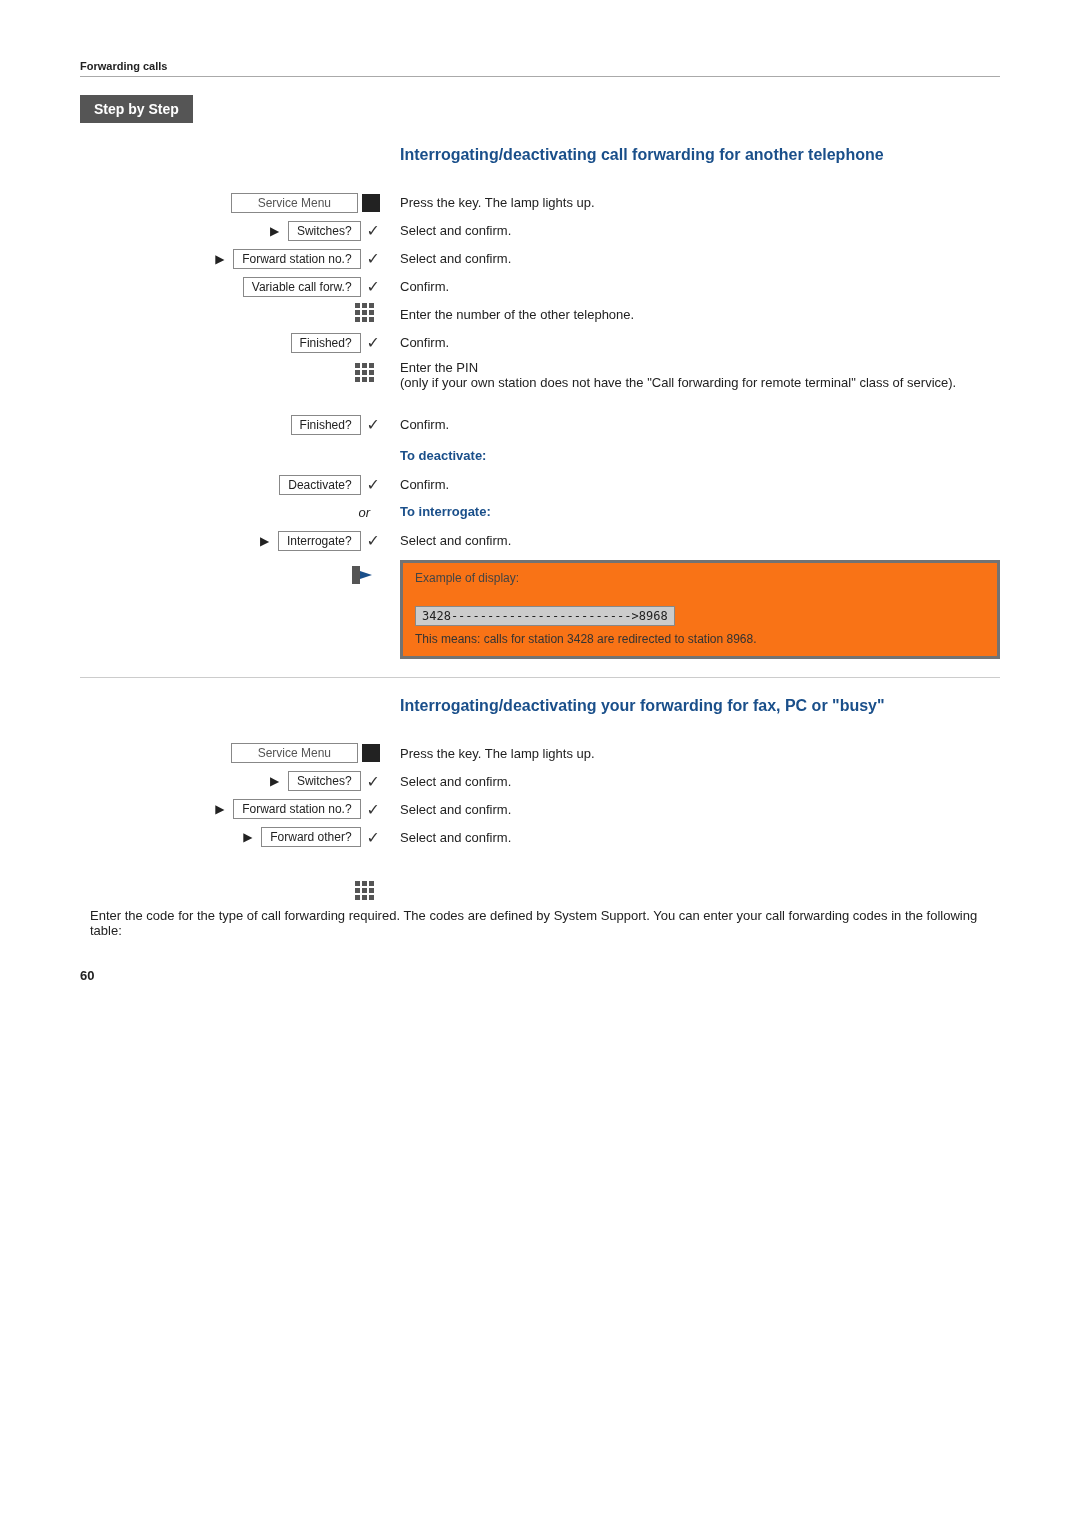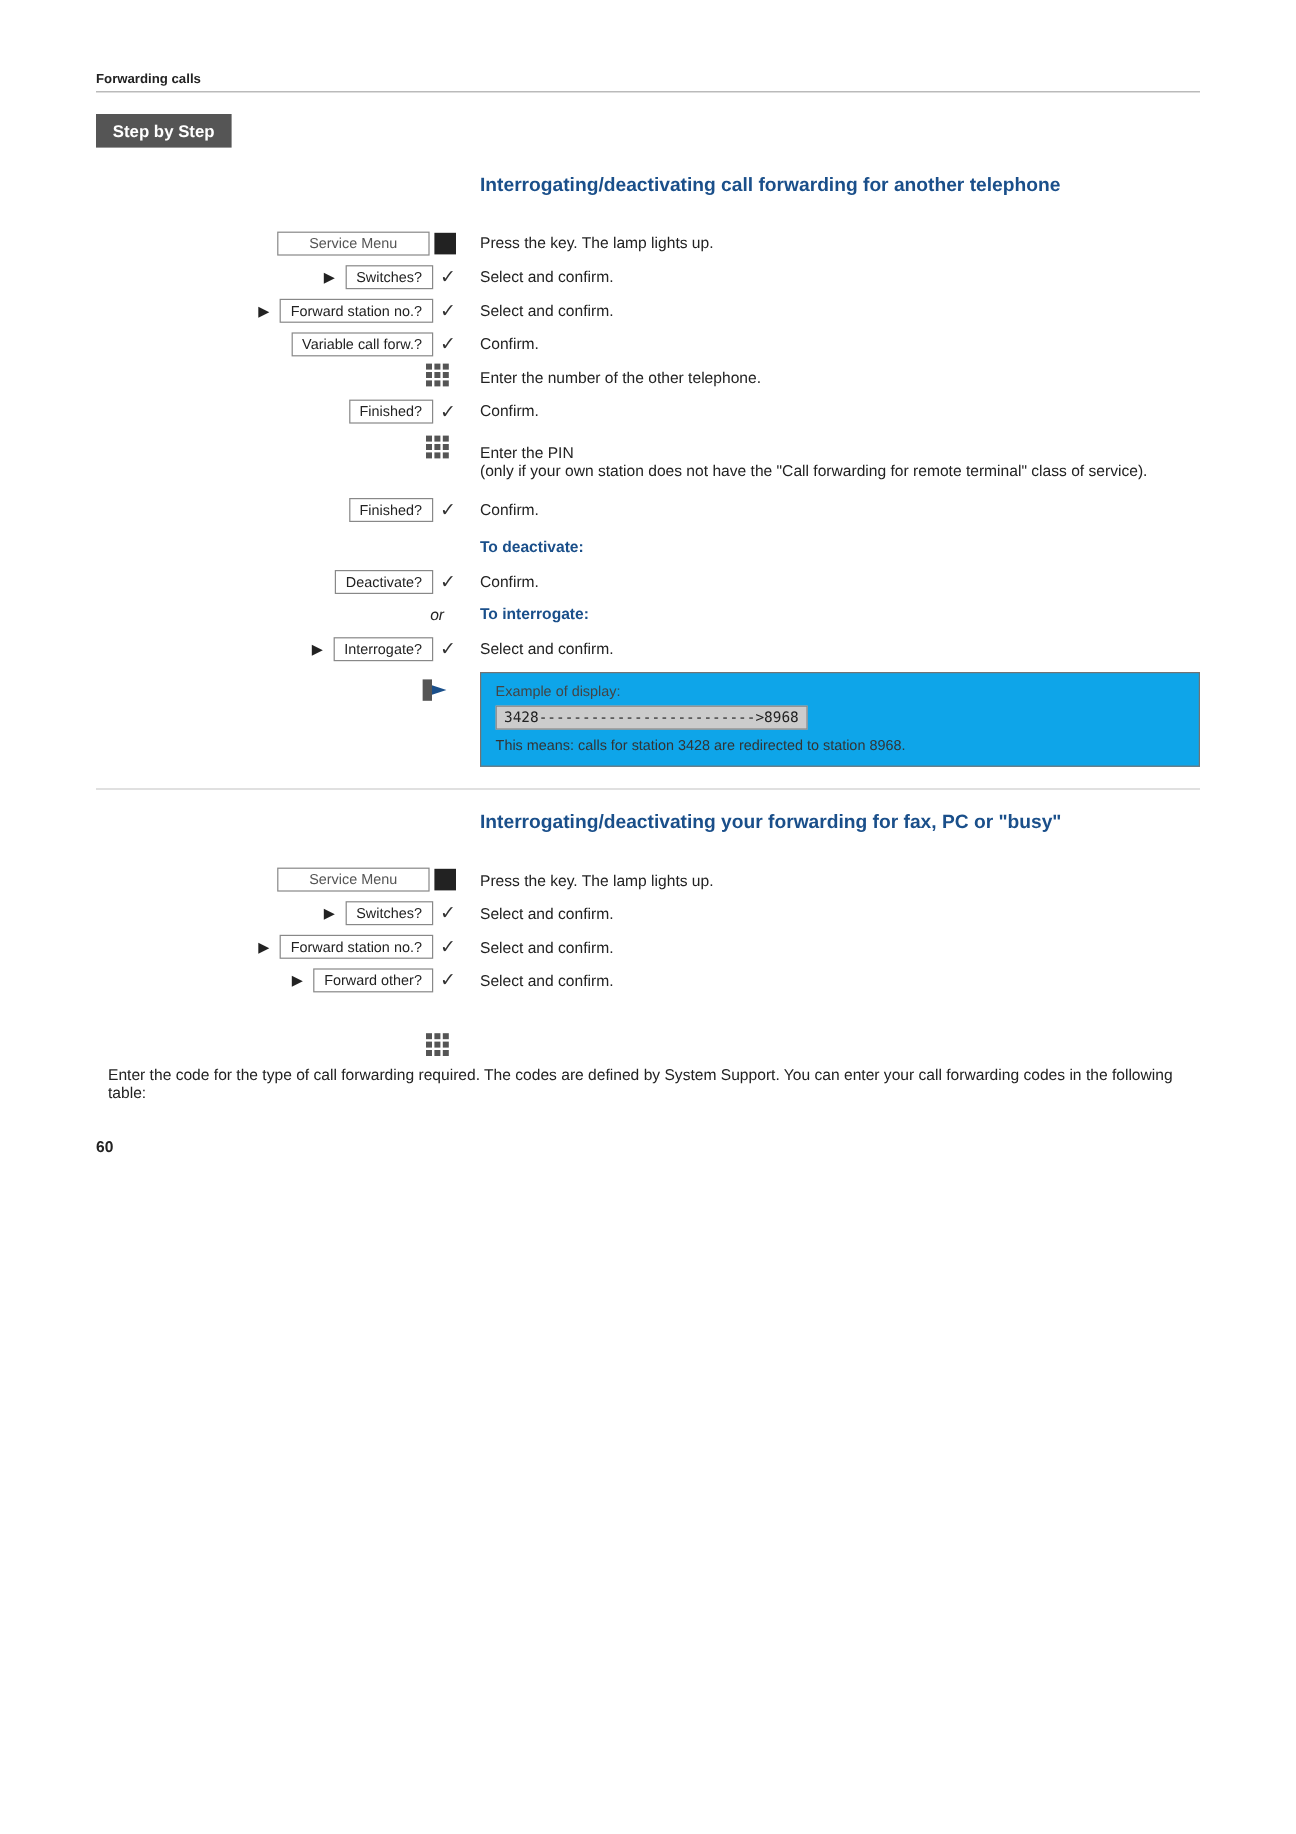--- a/index.html
+++ b/index.html
@@ -110,21 +110,21 @@
 
     .right-part {
       flex: 1;
       display: flex;
       align-items: center;
       padding-left: 10px;
       font-size: 13px;
     }
 
     .right-part.top {
-      align-items: center;
+      align-items: flex-start;
       padding-top: 2px;
     }
 
     .left-part .step-arrow {
       margin-right: 4px;
     }
 
     .left-part-inner {
       display: flex;
       align-items: center;
@@ -329,23 +329,23 @@
   <div class="left-part" style="align-items:flex-start; padding-top:8px;">
     <div class="left-part-inner">
 
       <svg width="28" height="20" viewBox="0 0 28 20">
         <rect x="0" y="0" width="8" height="18" fill="#555"></rect>
         <polygon points="8,5 20,9 8,13" fill="#1a4f8a"></polygon>
       </svg>
     </div>
   </div>
   <div class="right-part top">
-    <div style="border:1px solid #737373; padding:8px 12px; background:#0ea5e9; width:100%;">
+    <div style="border:3px solid #737373; padding:8px 12px; background:#f97316; width:100%;">
       <div style="font-size:12px; color:#444; margin-bottom:5px;">Example of display:</div>
-      <div style="font-size:12px; font-family:monospace; border:1px solid #888; background:#ccc; padding:2px 6px; display:inline-block; margin-bottom:5px;">3428-------------------------&gt;8968</div>
+      <div style="font-size:12px; font-family:monospace; border:1px solid #888; background:#ccc; padding:2px 6px; display:inline-block; margin-bottom:5px;margin-top:16px;">3428-------------------------&gt;8968</div>
       <div style="font-size:12px; color:#333; line-height:1.4;">This means: calls for station 3428 are redirected to station 8968.</div>
     </div>
   </div>
 </div>
 
 <hr style="border:none; border-top:1px solid #ccc; margin:18px 0;">
 
 
 <div style="display:flex; margin-bottom:14px;">
   <div style="width:310px; flex-shrink:0;"></div>

